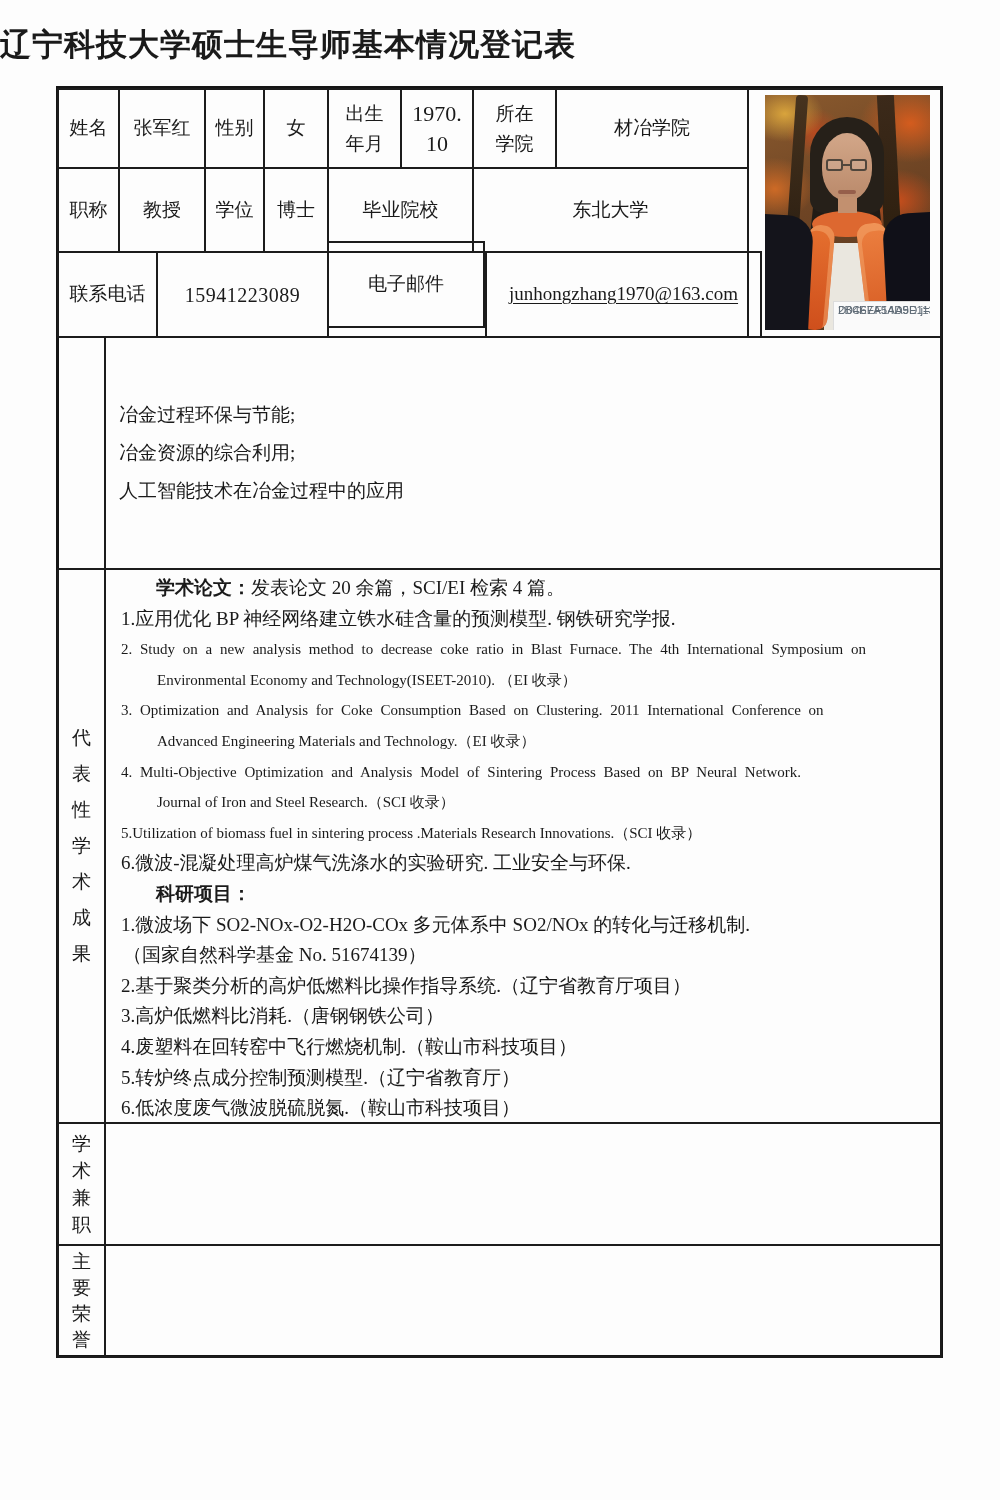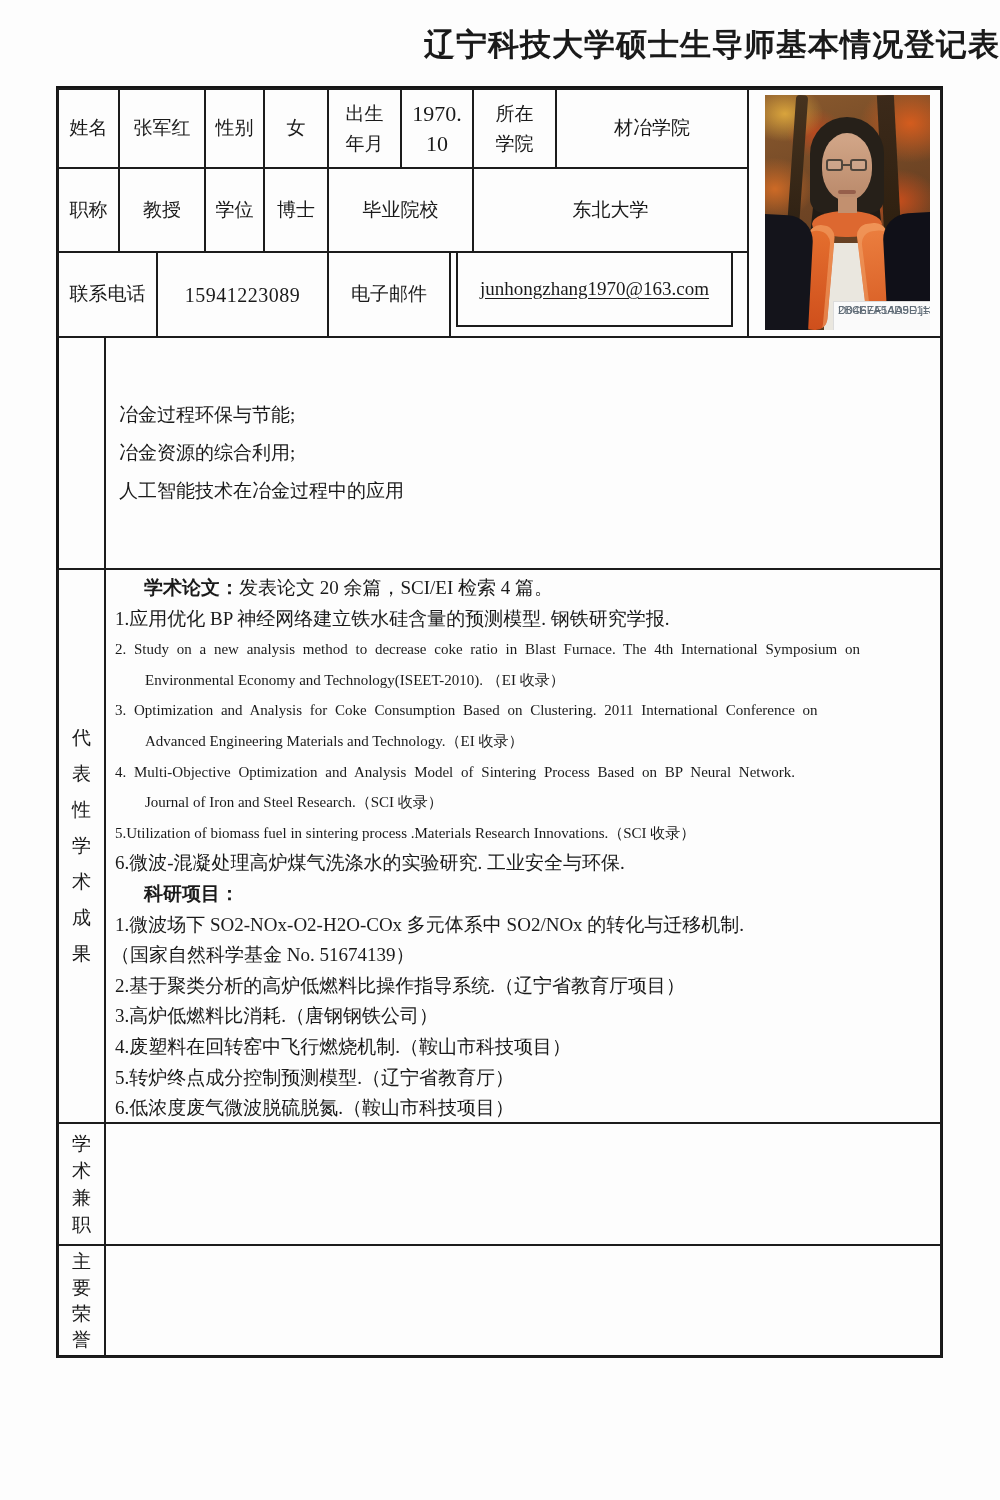--- a/index.html
+++ b/index.html
@@ -1,31 +1,31 @@
 <!DOCTYPE html>
 <html><head>
 <meta charset="utf-8">
 <style>
   html,body{margin:0;padding:0;}
   .page{position:relative;width:1000px;height:1500px;background:#fdfdfd;overflow:hidden;
         font-family:"Liberation Serif","DejaVu Serif",serif;color:#1a1a1a;}
-  .title{position:absolute;left:0;top:24px;width:1000px;text-align:right;margin:0;
+  .title{position:absolute;left:0;top:24px;width:1000px;text-align:left;margin:0;
          font-size:31px;font-weight:bold;letter-spacing:1px;}
   .frame{position:absolute;left:56px;top:86px;width:887px;height:1272px;
          border:3px solid #151515;box-sizing:border-box;}
   .cell{position:absolute;box-sizing:border-box;border:2px solid #1c1c1c;background:transparent;
         display:flex;align-items:center;justify-content:center;font-size:19px;line-height:1.3;
         text-align:center;}
   .vcell .vtext{display:block;width:22px;word-break:break-all;text-align:center;}
   .lh33{line-height:33px}.lh36{line-height:36px}.lh27{line-height:27px}.lh26{line-height:26px}
   .rcontent{flex-direction:column;align-items:flex-start;justify-content:center;
             padding-left:13px;text-align:left;}
   .rline{line-height:38px;}
-  .ach{display:block;padding:3px 8px 0 0;text-align:left;}
-  .al{line-height:30.6px;margin-left:9px;font-size:19px;}
+  .ach{display:block;padding:3px 8px 0 12px;text-align:left;}
+  .al{line-height:30.6px;margin-left:3px;font-size:19px;}
   .al.h1{margin-left:38px;}
   .al.h1 b{font-weight:bold;}
   .al.head{margin-left:38px;font-weight:bold;}
   .al.cont{margin-left:39px;}
   .al.paren{margin-left:5px;}
   .al.eng{font-size:15px;white-space:nowrap;}
   .al.just{word-spacing:4px;}
   .phone{font-size:20px;letter-spacing:.5px;}
   .email{font-size:19px;text-decoration:underline;text-underline-offset:3px;}
   .wraplim{display:inline-block;width:2.3em;word-break:break-all;line-height:30px;}
@@ -123,22 +123,22 @@
 
   <div class="cell" style="left:57px;top:167px;width:63px;height:86px">职称</div>
   <div class="cell" style="left:118px;top:167px;width:88px;height:86px">教授</div>
   <div class="cell" style="left:204px;top:167px;width:61px;height:86px">学位</div>
   <div class="cell" style="left:263px;top:167px;width:66px;height:86px">博士</div>
   <div class="cell" style="left:327px;top:167px;width:147px;height:86px">毕业院校</div>
   <div class="cell" style="left:472px;top:167px;width:277px;height:86px">东北大学</div>
 
   <div class="cell" style="left:57px;top:251px;width:101px;height:87px">联系电话</div>
   <div class="cell phone" style="left:156px;top:251px;width:173px;height:87px">15941223089</div>
-  <div class="cell" style="left:327px;top:251px;width:124px;height:87px">电子邮件</div>
-  <div class="cell email" style="left:456px;top:251px;width:277px;height:76px">junhongzhang1970@163.com</div>
+  <div class="cell" style="left:327px;top:241px;width:158px;height:87px">电子邮件</div>
+  <div class="cell email" style="left:485px;top:251px;width:277px;height:87px">junhongzhang1970@163.com</div>
 
   <div class="cell rcontent" style="left:104px;top:336px;width:838px;height:234px">
     <div class="rline">冶金过程环保与节能;</div>
     <div class="rline">冶金资源的综合利用;</div>
     <div class="rline">人工智能技术在冶金过程中的应用</div>
   </div>
 
   <div class="cell vcell" style="left:57px;top:568px;width:49px;height:556px">
     <span class="vtext lh36">代表性学术成果</span>
   </div>

